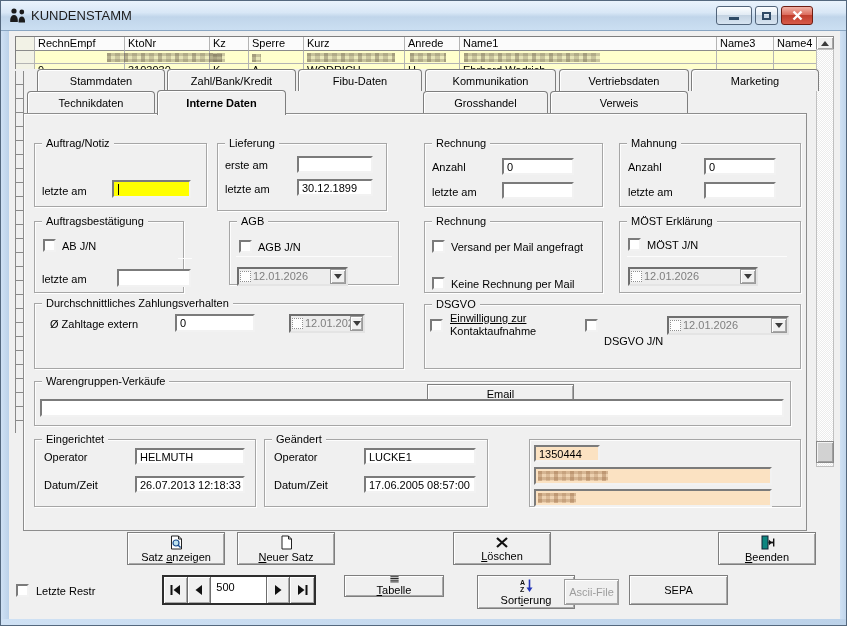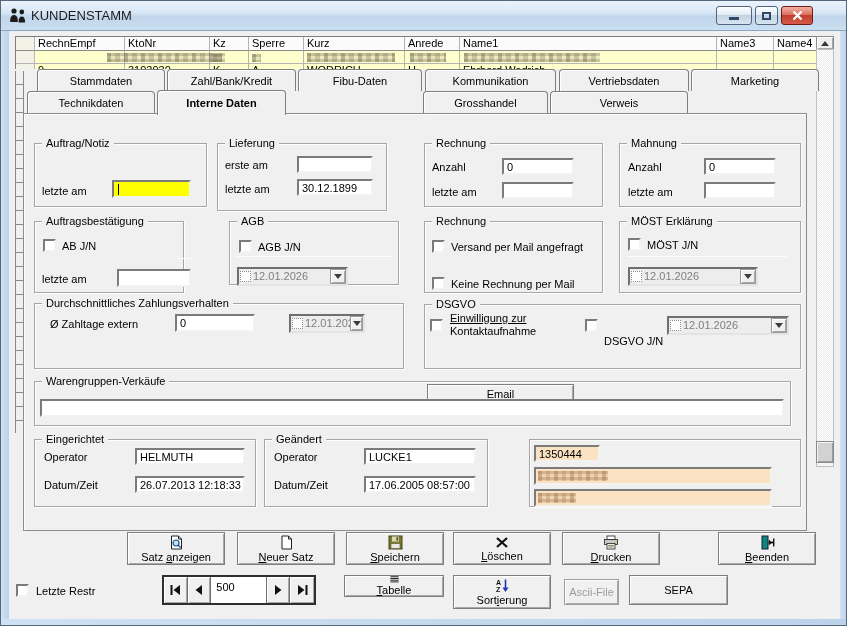--- a/index.html
+++ b/index.html
@@ -354,48 +354,28 @@
   </div>
 
   <div class="btn" style="left:236px;top:531px;width:98px;height:33px;">
     <svg width="15" height="15" viewBox="0 0 15 15">
       <path d="M3 1h6.5l3 3v10H3z" fill="#fff" stroke="#222" stroke-width="1"></path>
       <path d="M9.5 1v3h3" fill="none" stroke="#222" stroke-width="1"></path>
     </svg>
     <span class="blabel"><span></span><span class="mn">N</span><span>euer Satz</span></span>
   </div>
 
-  <div class="btn" style="left:345px;top:531px;width:98px;height:33px;">
-    <svg width="15" height="15" viewBox="0 0 15 15">
-      <rect x="1" y="1" width="13" height="13" fill="#7b7b2a" stroke="#44441a"></rect>
-      <rect x="4" y="1.5" width="7" height="5" fill="#d9d9be"></rect>
-      <rect x="8.4" y="2.2" width="1.8" height="3.4" fill="#555520"></rect>
-      <rect x="3" y="8.5" width="9" height="5" fill="#e9e9e9" stroke="#555520" stroke-width=".6"></rect>
-    </svg>
-    <span class="blabel"><span></span><span class="mn">S</span><span>peichern</span></span>
-  </div>
 
   <div class="btn" style="left:452px;top:531px;width:98px;height:33px;">
     <svg width="14" height="13" viewBox="0 0 14 13">
       <path d="M2 2 L12 11 M12 2 L2 11" stroke="#111" stroke-width="2.2"></path>
     </svg>
     <span class="blabel"><span></span><span class="mn">L</span><span>öschen</span></span>
   </div>
 
-  <div class="btn" style="left:561px;top:531px;width:98px;height:33px;">
-    <svg width="16" height="15" viewBox="0 0 16 15">
-      <rect x="4" y="1" width="8" height="3.5" fill="#fff" stroke="#222" stroke-width=".8"></rect>
-      <rect x="1.5" y="4.5" width="13" height="5" fill="#c9c9c9" stroke="#222" stroke-width=".8"></rect>
-      <rect x="12" y="5.6" width="1.6" height="1.4" fill="#e8c23a"></rect>
-      <rect x="4" y="8.5" width="8" height="5.5" fill="#ffffe8" stroke="#222" stroke-width=".8"></rect>
-      <line x1="5.2" y1="10.4" x2="10.8" y2="10.4" stroke="#555" stroke-width=".8"></line>
-      <line x1="5.2" y1="12" x2="10.8" y2="12" stroke="#555" stroke-width=".8"></line>
-    </svg>
-    <span class="blabel"><span></span><span class="mn">D</span><span>rucken</span></span>
-  </div>
 
   <div class="btn" style="left:717px;top:531px;width:98px;height:33px;">
     <svg width="16" height="15" viewBox="0 0 16 15">
       <rect x="3" y="1" width="6" height="13" fill="#0e8680" stroke="#123" stroke-width="1"></rect>
       <rect x="9.5" y="6.6" width="5" height="1.8" fill="#111"></rect>
       <path d="M9.8 7.5 l3-3 v6 z" fill="#111" transform="rotate(180 11.3 7.5)"></path>
       <rect x="14" y="3.5" width="1.4" height="8" fill="#111"></rect>
     </svg>
     <span class="blabel"><span></span><span class="mn">B</span><span>eenden</span></span>
   </div>
@@ -432,21 +412,21 @@
   <div class="btn" style="left:343px;top:574px;width:100px;height:22px;">
     <svg width="15" height="11" viewBox="0 0 15 11">
       <rect x="1" y="0.5" width="13" height="1.4" fill="#111"></rect>
         <rect x="1" y="3.2" width="13" height="1.4" fill="#111"></rect>
       <rect x="1" y="5.9" width="13" height="1.4" fill="#111"></rect>
         <rect x="1" y="8.6" width="13" height="1.4" fill="#111"></rect>
     </svg>
     <span class="blabel"><span></span><span class="mn">T</span><span>abelle</span></span>
   </div>
 
-  <div class="btn" style="left:452px;top:574px;width:98px;height:34px;align-items:center;">
+  <div class="btn" style="left:476px;top:574px;width:98px;height:34px;align-items:center;">
     <svg width="15" height="15" viewBox="0 0 15 15">
       <text x="1" y="6.5" font-family="Liberation Sans, sans-serif" font-size="7" font-weight="bold" fill="#111">A</text>
       <text x="1" y="14" font-family="Liberation Sans, sans-serif" font-size="7" font-weight="bold" fill="#111">Z</text>
       <line x1="10.5" y1="1.5" x2="10.5" y2="10.5" stroke="#2335b8" stroke-width="1.6"></line>
       <path d="M7.5 9.5 h6 L10.5 14z" fill="#2335b8"></path>
     </svg>
     <span class="blabel"><span>Sort</span><span class="mn">i</span><span>erung</span></span>
   </div>
 
   <div class="btn disabled" style="left:563px;top:578px;width:55px;height:26px;">

